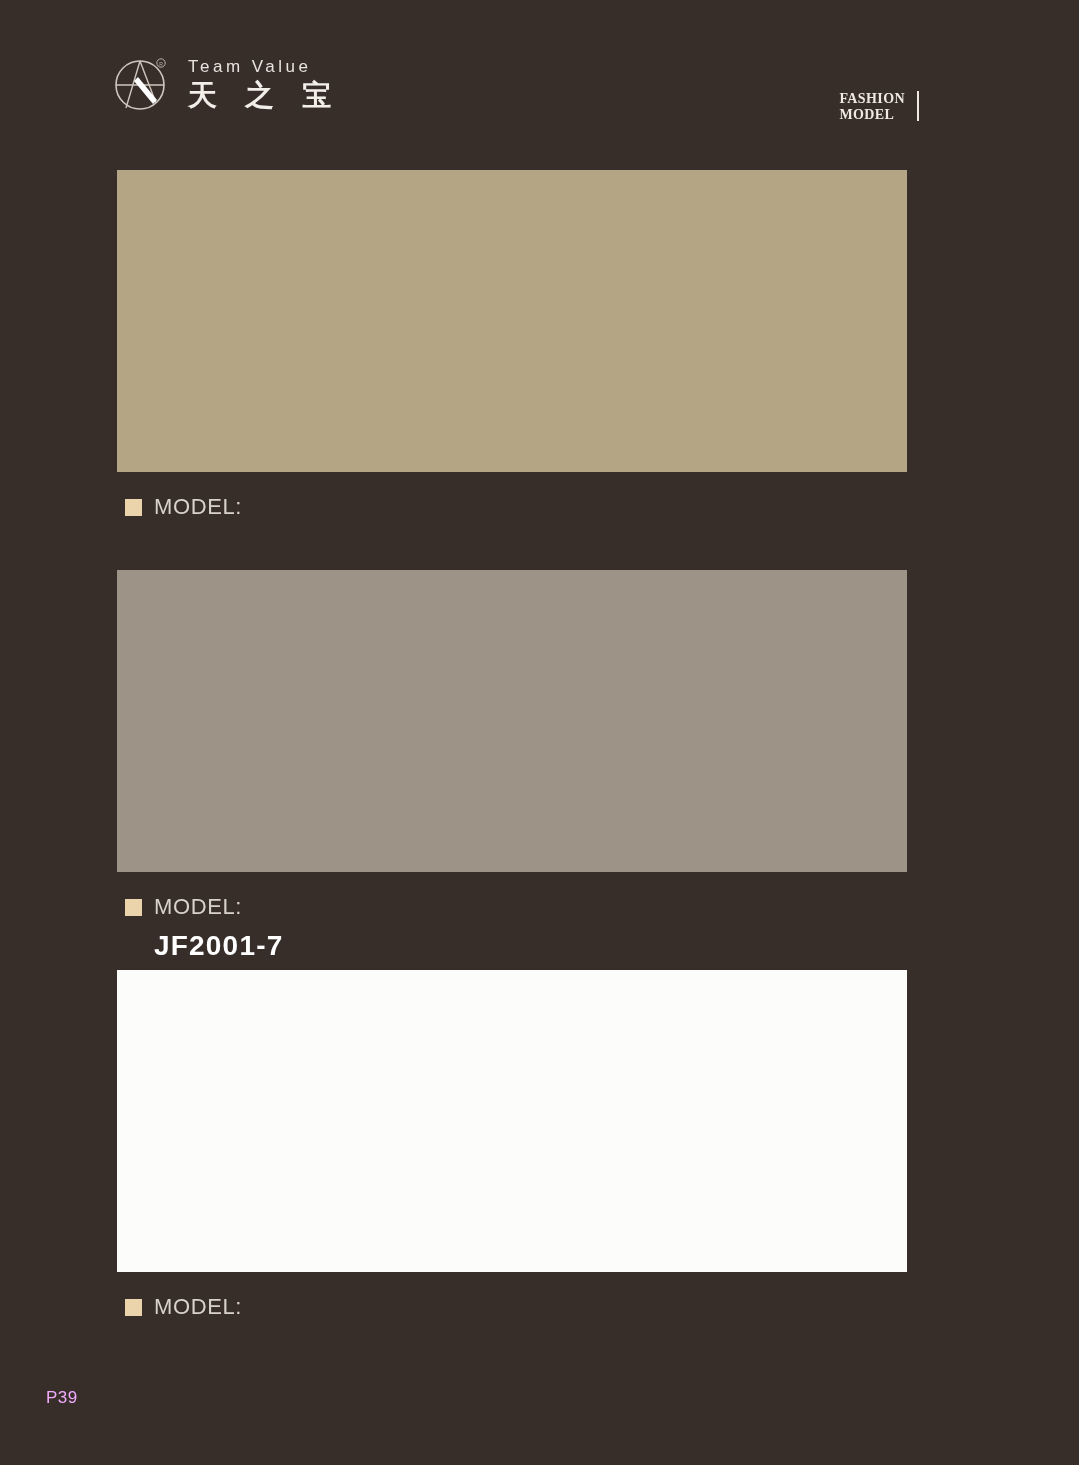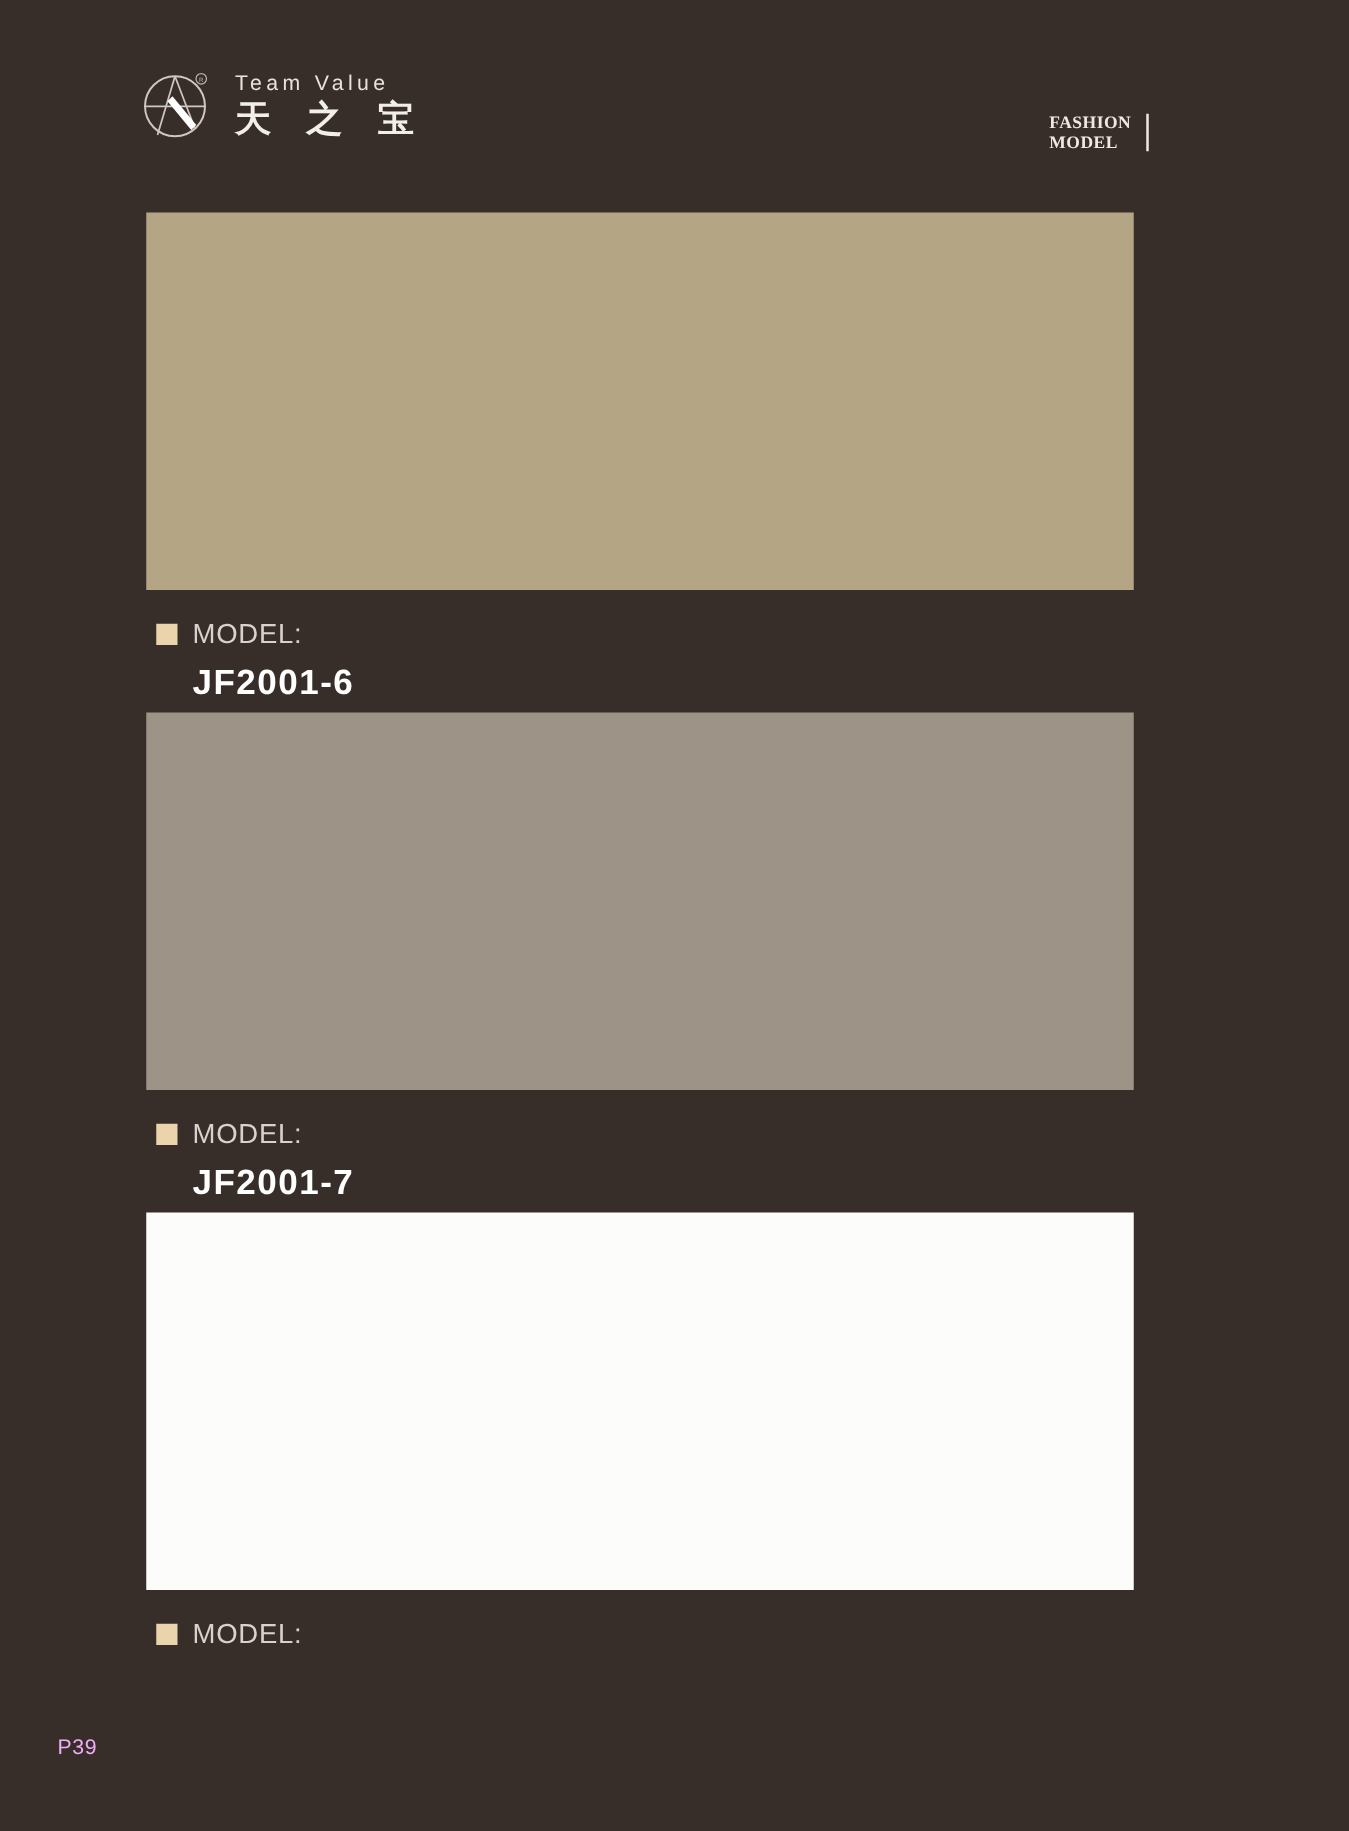--- a/index.html
+++ b/index.html
@@ -194,21 +194,20 @@
 
 <div class="swatch-list">
 
   <div class="swatch-item">
     <div class="swatch-chip" style="background-color: rgb(180, 165, 132);"></div>
     <div class="swatch-caption">
       <div class="caption-row">
         <span class="caption-bullet" style="background-color: rgb(235, 211, 172);"></span>
         <span class="caption-label">MODEL:</span>
       </div>
-      <div class="caption-code">JF2001-6</div>
     </div>
   </div>
 
   <div class="swatch-item">
     <div class="swatch-chip" style="background-color: rgb(157, 148, 135);"></div>
     <div class="swatch-caption">
       <div class="caption-row">
         <span class="caption-bullet" style="background-color: rgb(235, 211, 172);"></span>
         <span class="caption-label">MODEL:</span>
       </div>

